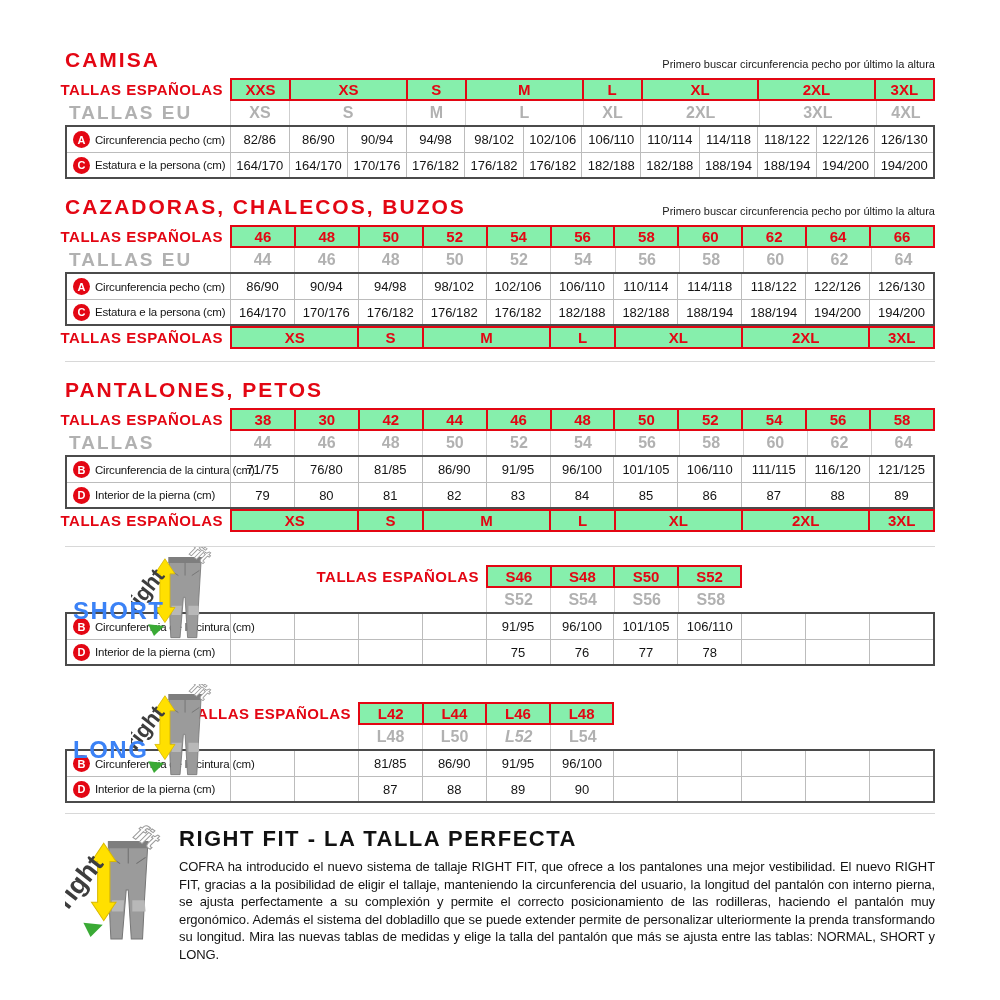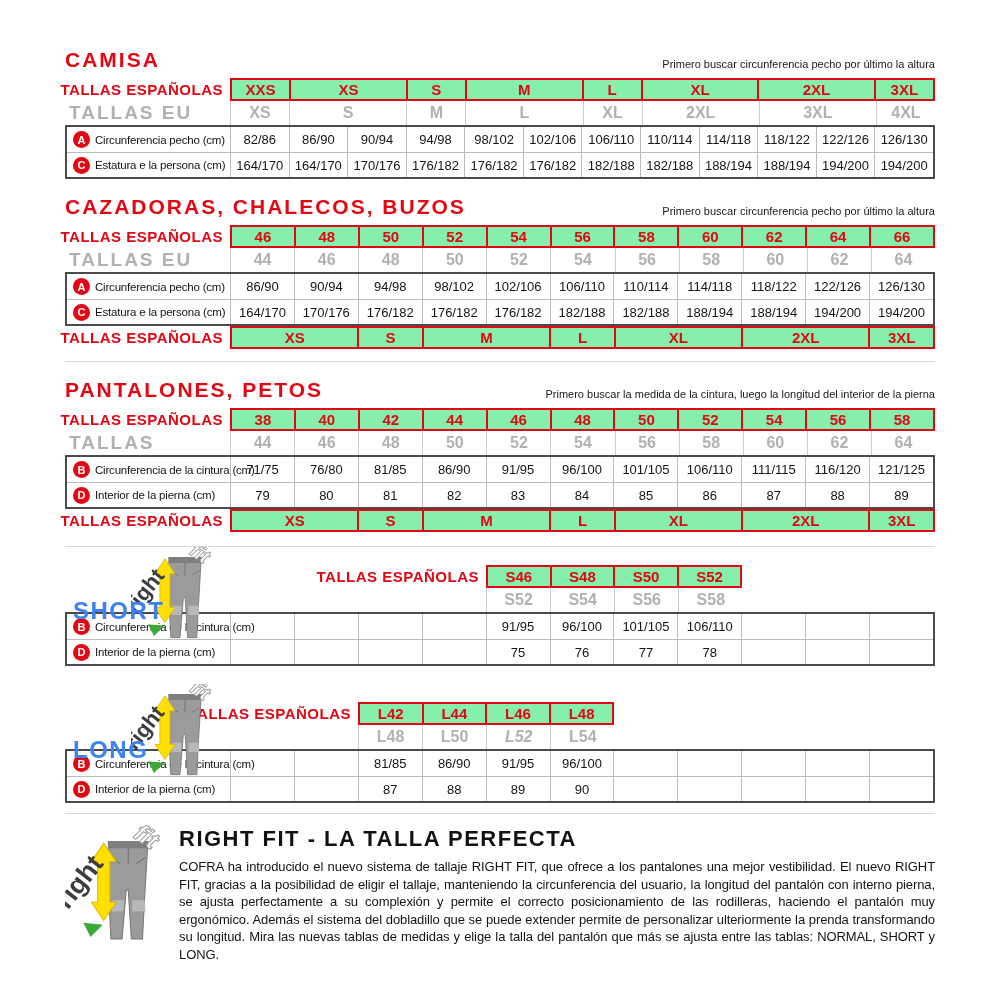--- a/index.html
+++ b/index.html
@@ -252,27 +252,26 @@
           <div class="c red" style="flex-grow: 1;">3XL</div>
         </div>
     </div>
   </section>
 
   <div class="divider div1"></div>
 
   <section class="sec-pant">
     <div class="sec-head">
       <div class="red-title">PANTALONES, PETOS</div>
-      <div class="note">Primero buscar la medida de la cintura, luego la longitud del interior de la pierna</div>
     </div>
     <div class="trow es">
       <div class="rlabel esl">TALLAS ESPAÑOLAS</div>
       <div class="cells">
           <div class="c red" style="flex-grow: 1;">38</div>
-          <div class="c red" style="flex-grow: 1;">40</div>
+          <div class="c red" style="flex-grow: 1;">30</div>
           <div class="c red" style="flex-grow: 1;">42</div>
           <div class="c red" style="flex-grow: 1;">44</div>
           <div class="c red" style="flex-grow: 1;">46</div>
           <div class="c red" style="flex-grow: 1;">48</div>
           <div class="c red" style="flex-grow: 1;">50</div>
           <div class="c red" style="flex-grow: 1;">52</div>
           <div class="c red" style="flex-grow: 1;">54</div>
           <div class="c red" style="flex-grow: 1;">56</div>
           <div class="c red" style="flex-grow: 1;">58</div>
         </div>

